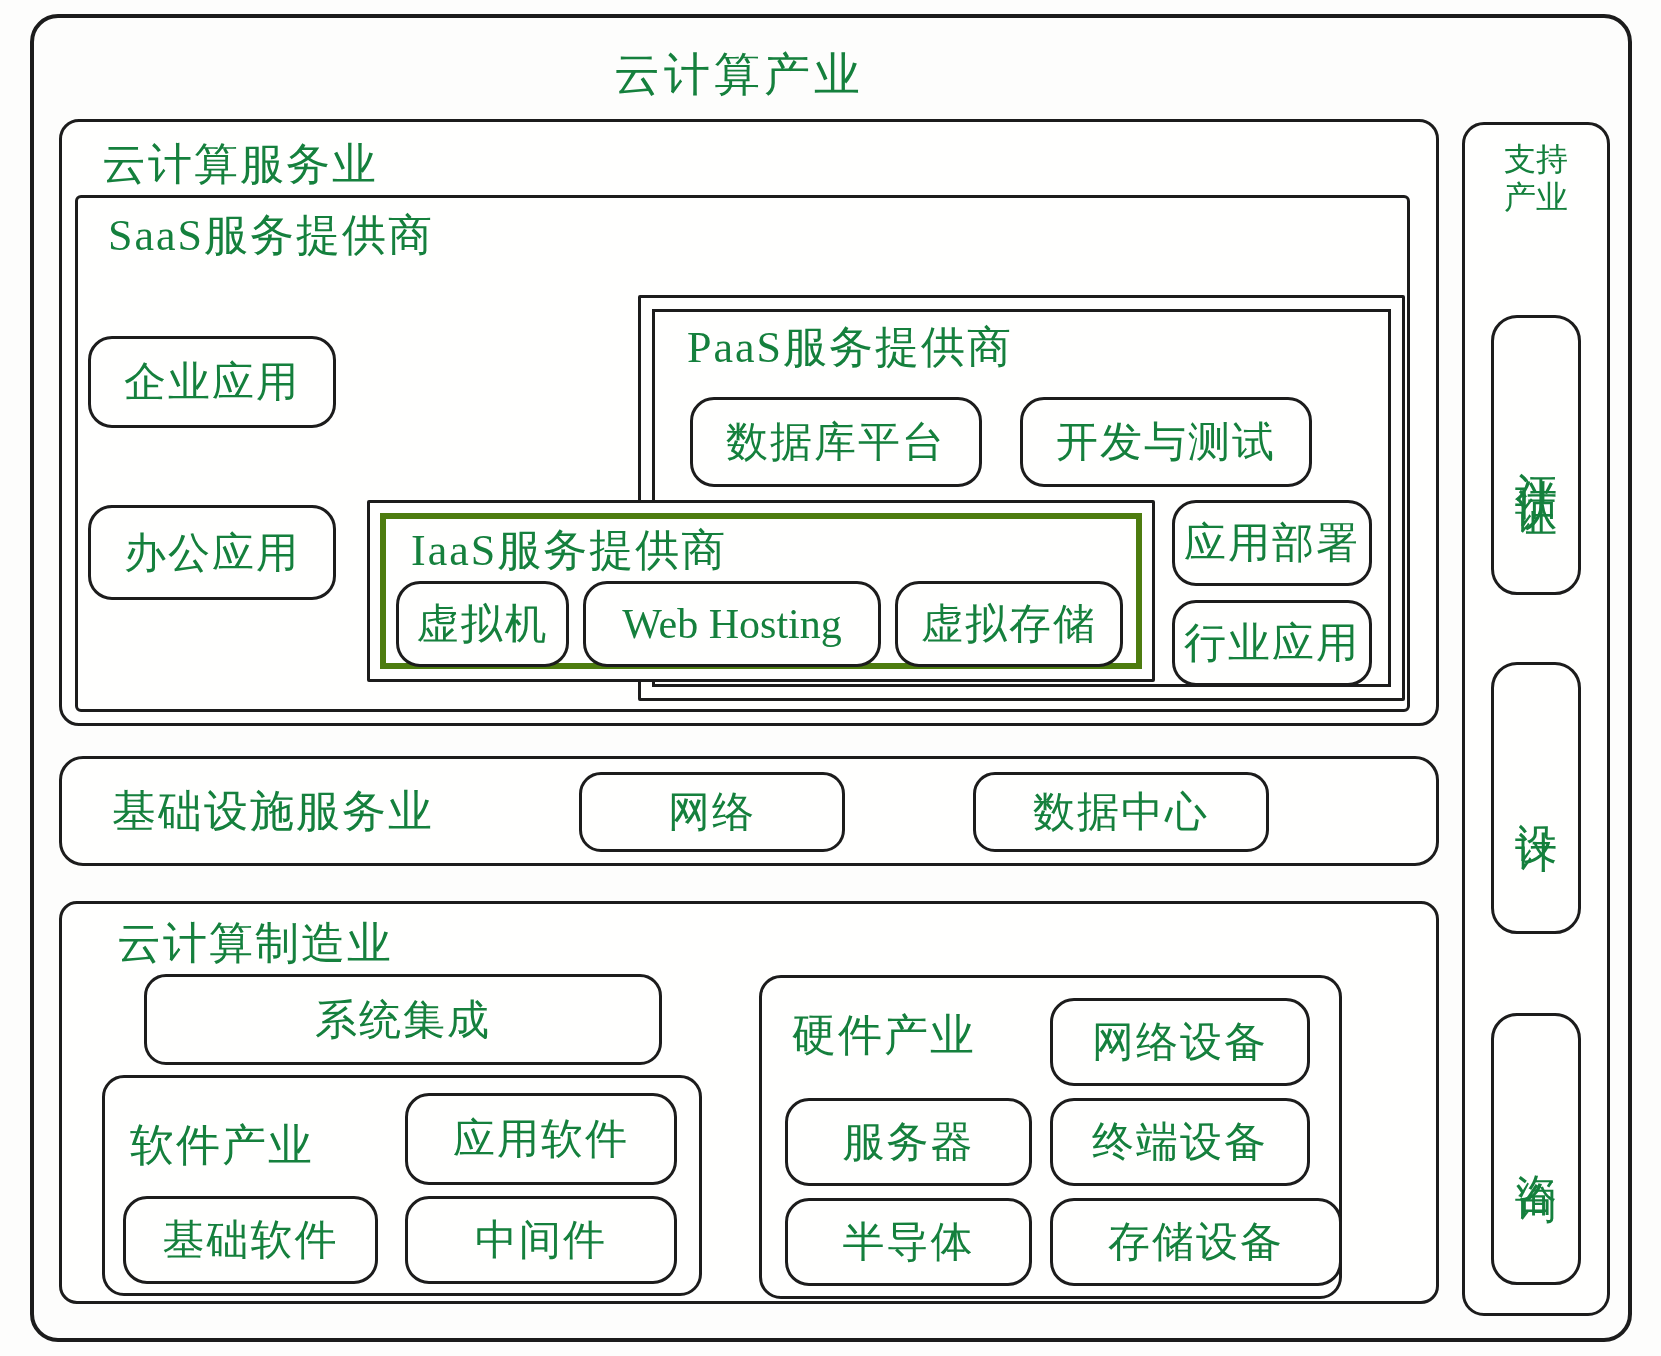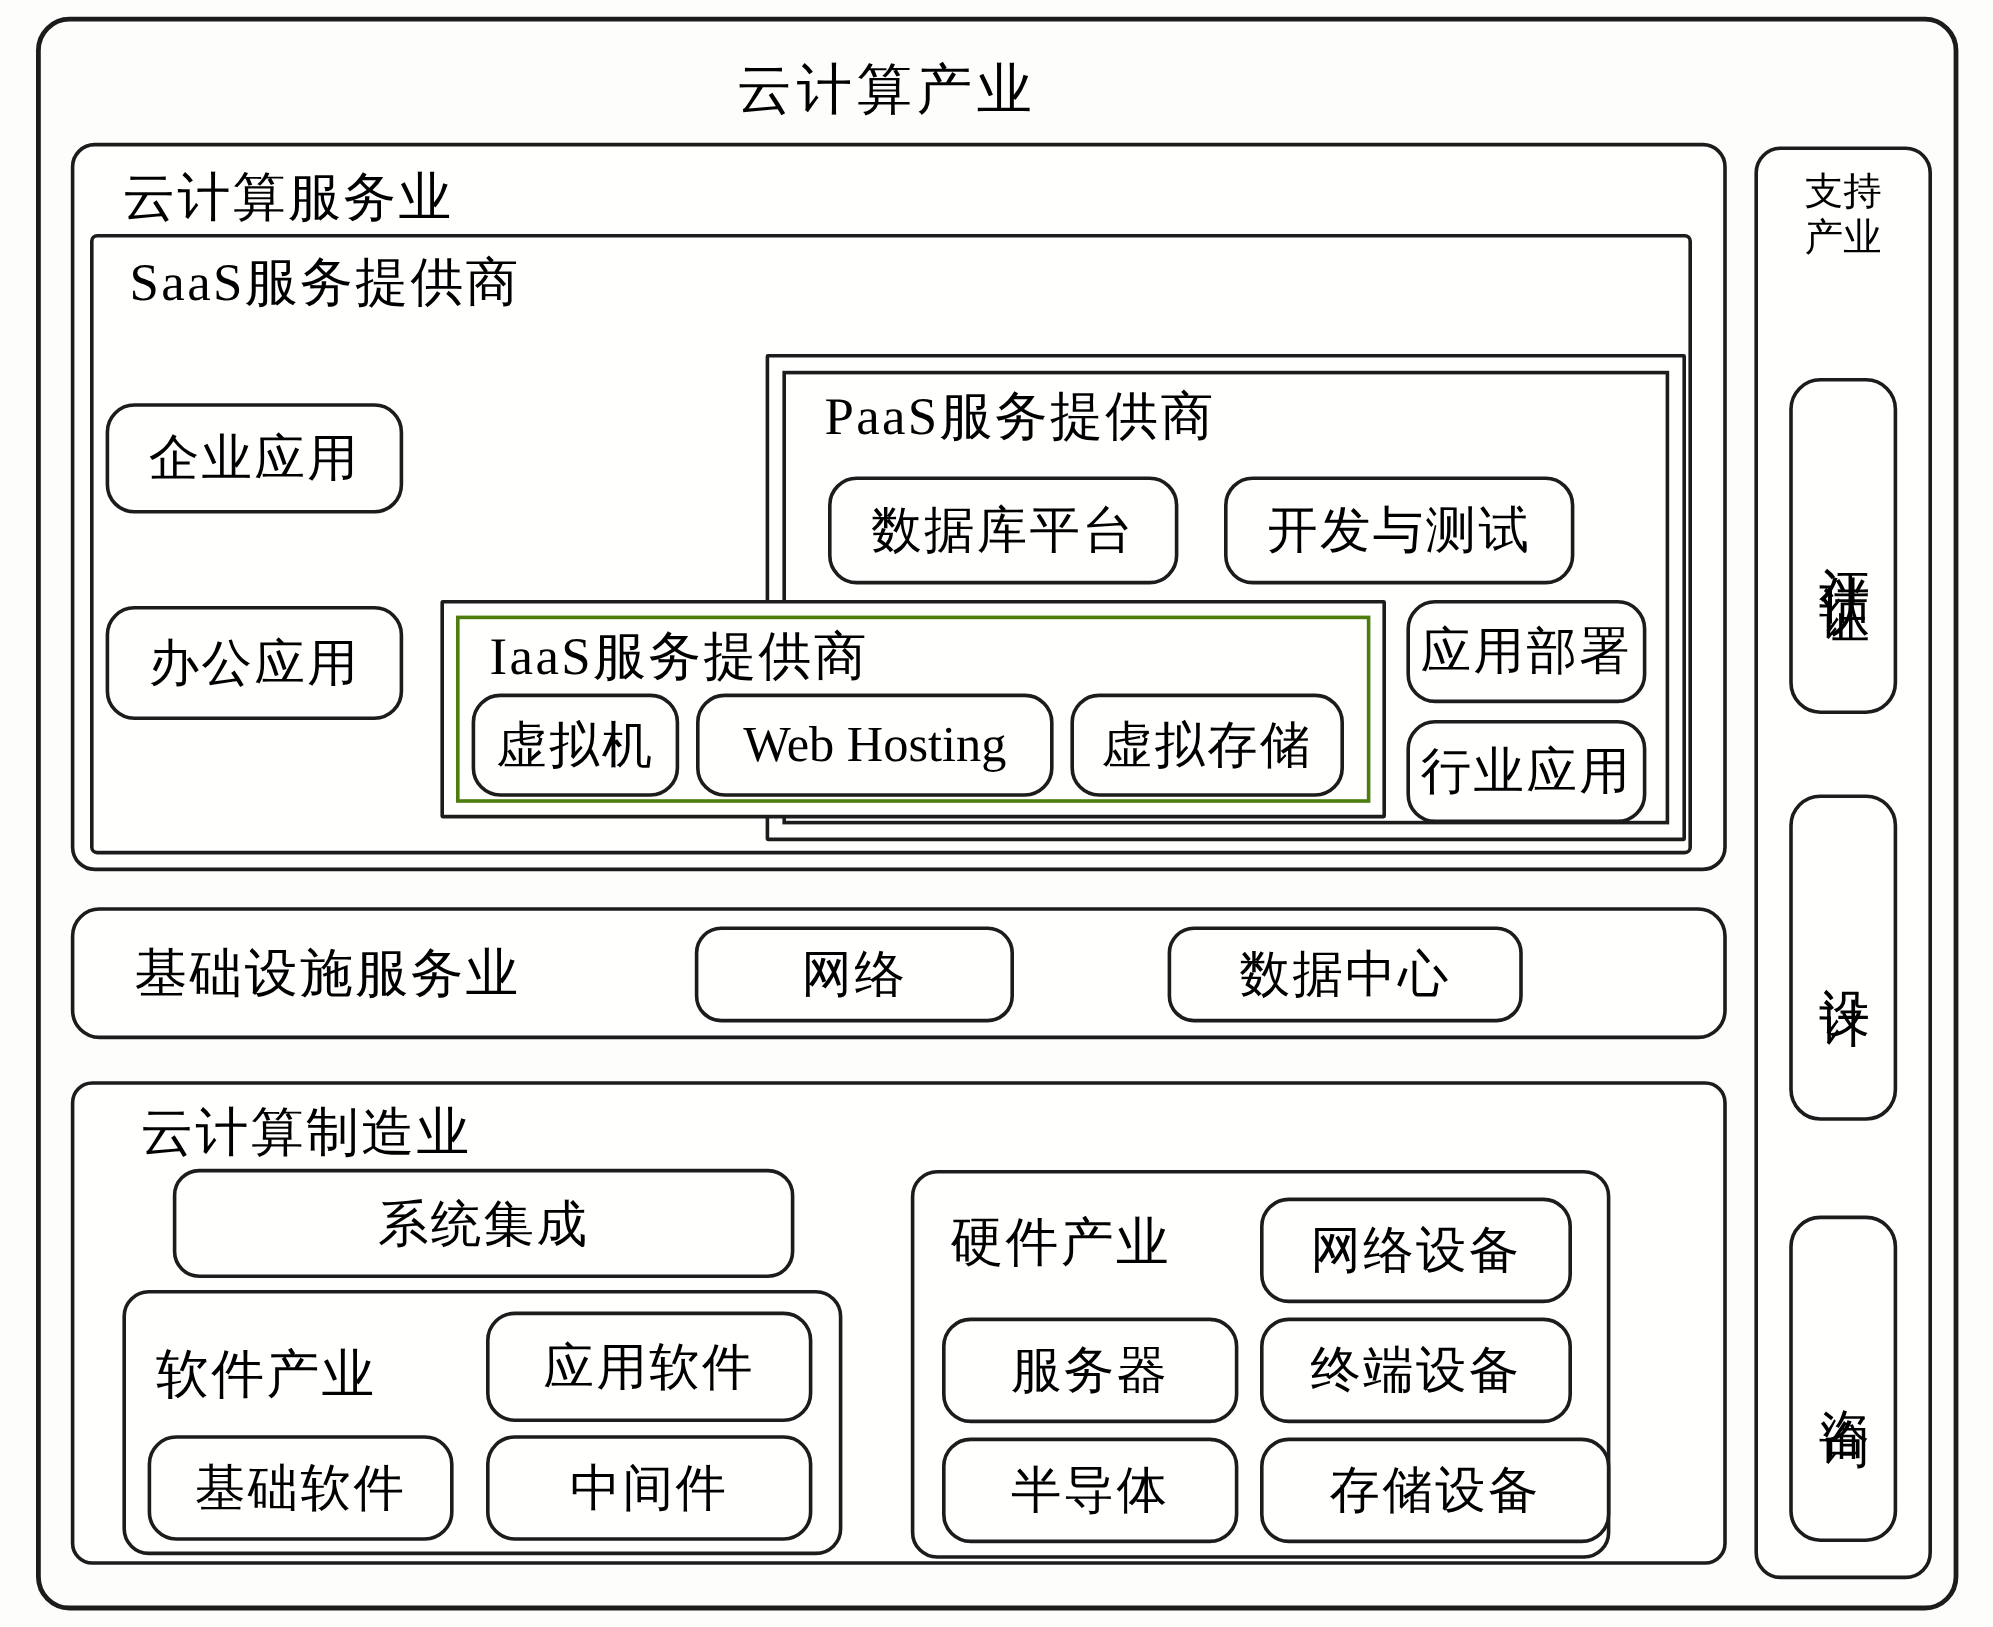--- a/index.html
+++ b/index.html
@@ -1,18 +1,18 @@
 <!DOCTYPE html>
 <html><head>
 <meta charset="utf-8">
 <style>
   html,body{margin:0;padding:0;background:#ffffff;}
   .canvas{
     position:relative;width:1661px;height:1356px;background:#fdfdfc;
-    font-family:"Liberation Serif","DejaVu Serif",serif;color:#000000;overflow:hidden;
+    font-family:"Liberation Serif","DejaVu Serif",serif;color:#15803d;overflow:hidden;
   }
   .box{position:absolute;border:3px solid #1c1c1c;background:#fffffe;box-sizing:border-box;}
   .outer{left:30px;top:14px;width:1602px;height:1328px;border-width:4px;border-radius:28px;background:transparent;}
   .diagram-title{position:absolute;top:26px;left:0;width:1410px;text-align:center;font-size:46px;letter-spacing:4px;}
 
   
   .svc-box{left:25px;top:101px;width:1380px;height:607px;border-radius:20px;}
   .sec-label{position:absolute;font-size:44px;letter-spacing:2px;white-space:nowrap;}
   .svc-label{left:40px;top:13px;}
   .stack{position:absolute;left:13px;top:73px;width:1335px;height:517px;}
@@ -28,21 +28,21 @@
 
   .paas-outer{left:560px;top:97px;width:767px;height:406px;padding:11px;border-radius:2px;}
   .paas-inner{position:relative;width:100%;height:100%;border:3px solid #1c1c1c;box-sizing:border-box;background:#fffffe;}
   .paas-label{left:32px;top:6px;}
   .p-shujuku{left:35px;top:85px;width:292px;height:90px;}
   .p-kaifa{left:365px;top:85px;width:292px;height:90px;}
   .p-bushu{left:517px;top:188px;width:200px;height:86px;}
   .p-hangye{left:517px;top:288px;width:200px;height:86px;}
 
   .iaas-outer{left:289px;top:302px;width:788px;height:182px;padding:10px;border-radius:2px;}
-  .iaas-inner{position:relative;width:100%;height:100%;border:3px solid #4d7c0f;box-sizing:border-box;background:#fffffe;}
+  .iaas-inner{position:relative;width:100%;height:100%;border:6px solid #4d7c0f;box-sizing:border-box;background:#fffffe;}
   .iaas-label{left:25px;top:2px;}
   .p-xuniji{left:10px;top:62px;width:173px;height:86px;}
   .p-webhost{left:197px;top:62px;width:298px;height:86px;letter-spacing:0;}
   .p-xunicunchu{left:509px;top:62px;width:228px;height:86px;}
 
   
   .infra-box{left:25px;top:738px;width:1380px;height:110px;border-radius:24px;}
   .infra-label{left:50px;top:50%;transform:translateY(-50%);}
   .p-wangluo{left:517px;top:13px;width:266px;height:80px;border-radius:22px;}
   .p-shujuzx{left:911px;top:13px;width:296px;height:80px;border-radius:22px;}

